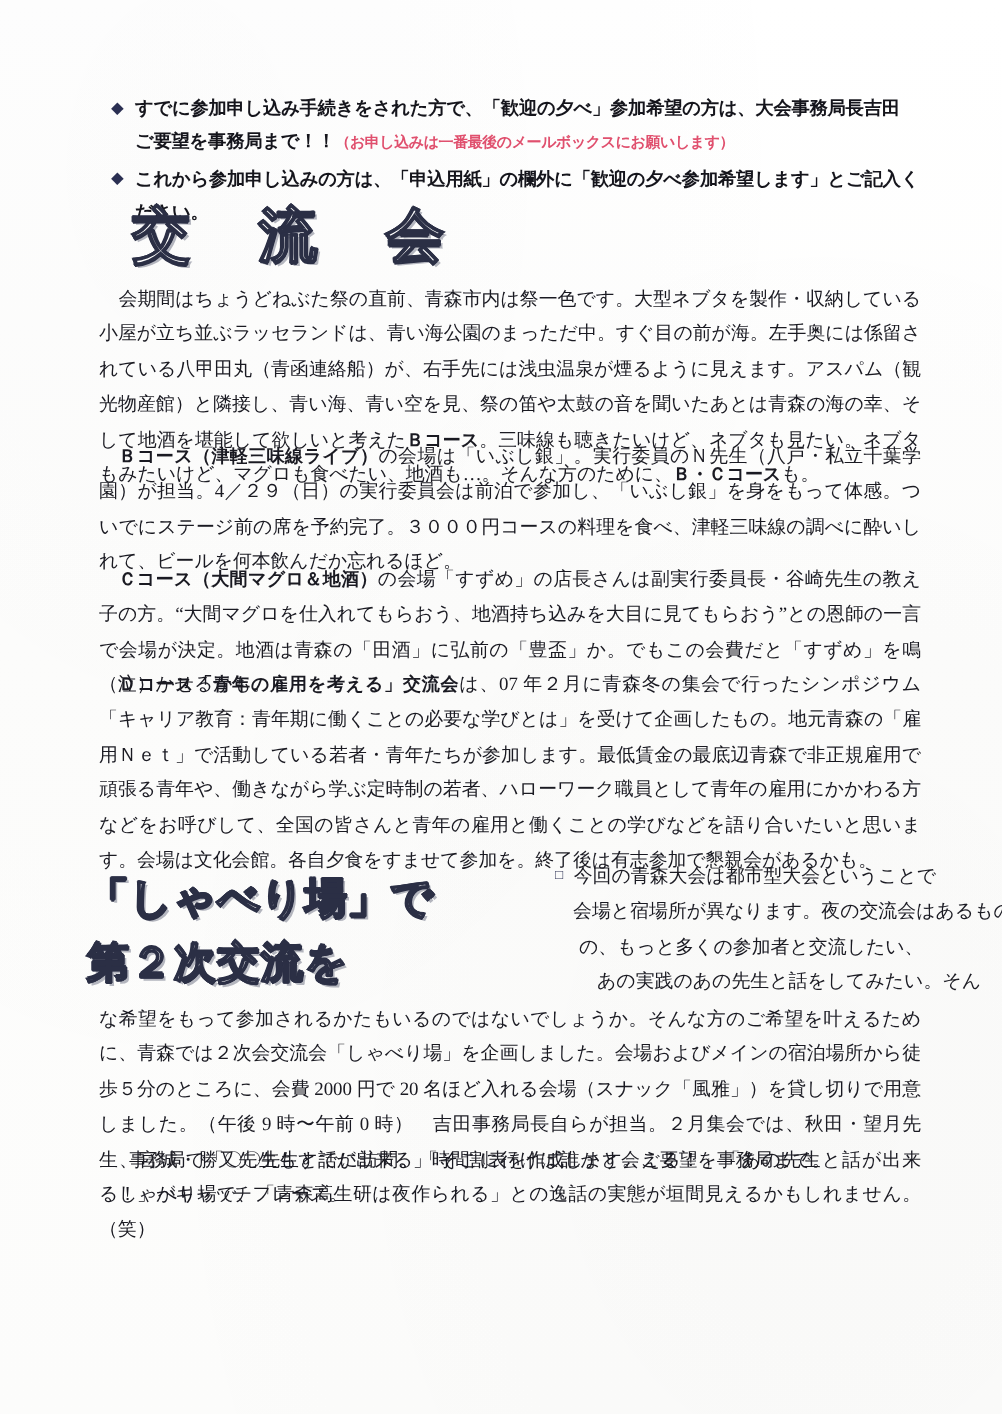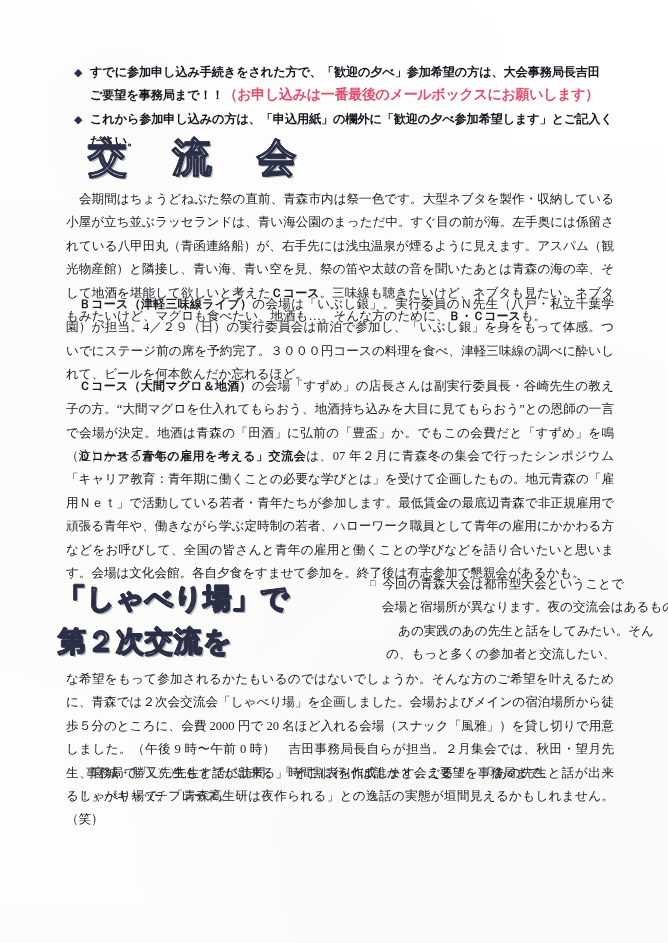--- a/index.html
+++ b/index.html
@@ -63,21 +63,21 @@
     line-height: 21.5px;
     letter-spacing: -0.15px;
     color: #15151c;
   }
   .notice-line2 {
     display: block;
     text-indent: 0;
   }
   .red {
     color: #e0506e;
-    font-size: 14px;
+    font-size: 10px;
     letter-spacing: -0.3px;
   }
 
   
   .outline-title {
     position: absolute;
     font-family: "DejaVu Sans", "Liberation Sans", sans-serif;
     font-weight: bold;
     color: #ffffff;
     white-space: nowrap;
@@ -197,21 +197,21 @@
         <div class="notice-body">
           <span>これから参加申し込みの方は、「申込用紙」の欄外に「歓迎の夕べ参加希望します」とご記入ください。</span>
         </div>
       </div>
 
     </div>
 
     <div class="outline-title" id="title-koryukai">交 流 会</div>
 
     <div class="para" id="para-a">
-      <span class="ind"></span><span>会期間はちょうどねぶた祭の直前、青森市内は祭一色です。大型ネブタを製作・収納している小屋が立ち並ぶラッセランドは、青い海公園のまっただ中。すぐ目の前が海。左手奥には係留されている八甲田丸（青函連絡船）が、右手先には浅虫温泉が煙るように見えます。アスパム（観光物産館）と隣接し、青い海、青い空を見、祭の笛や太鼓の音を聞いたあとは青森の海の幸、そして地酒を堪能して欲しいと考えた</span><span class="b">Ｃコース</span><span>。三味線も聴きたいけど、ネブタも見たい。ネブタもみたいけど、マグロも食べたい、地酒も…。そんな方のために、</span><span class="b">Ｂ・Ｃコース</span><span>も。</span>
+      <span class="ind"></span><span>会期間はちょうどねぶた祭の直前、青森市内は祭一色です。大型ネブタを製作・収納している小屋が立ち並ぶラッセランドは、青い海公園のまっただ中。すぐ目の前が海。左手奥には係留されている八甲田丸（青函連絡船）が、右手先には浅虫温泉が煙るように見えます。アスパム（観光物産館）と隣接し、青い海、青い空を見、祭の笛や太鼓の音を聞いたあとは青森の海の幸、そして地酒を堪能して欲しいと考えた</span><span class="b">Ｂコース</span><span>。三味線も聴きたいけど、ネブタも見たい。ネブタもみたいけど、マグロも食べたい、地酒も…。そんな方のために、</span><span class="b">Ｂ・Ｃコース</span><span>も。</span>
     </div>
 
     <div class="para" id="para-b">
       <span class="ind"></span><span class="b">Ｂコース（津軽三味線ライブ）</span><span>の会場は「いぶし銀」。実行委員のＮ先生（八戸・私立千葉学園）が担当。4／２９（日）の実行委員会は前泊で参加し、「いぶし銀」を身をもって体感。ついでにステージ前の席を予約完了。３０００円コースの料理を食べ、津軽三味線の調べに酔いしれて、ビールを何本飲んだか忘れるほど。</span>
     </div>
 
     <div class="para" id="para-c">
       <span class="ind"></span><span class="b">Ｃコース（大間マグロ＆地酒）</span><span>の会場「すずめ」の店長さんは副実行委員長・谷崎先生の教え子の方。“大間マグロを仕入れてもらおう、地酒持ち込みを大目に見てもらおう”との恩師の一言で会場が決定。地酒は青森の「田酒」に弘前の「豊盃」か。でもこの会費だと「すずめ」を鳴（泣）かせるかも。</span>
     </div>
 
@@ -225,22 +225,22 @@
 
     <div class="outline-title" id="title-shaberiba">
       <span>「しゃべり場」で</span>
       <span class="l2">第２次交流を</span>
     </div>
 
     <div id="wrap-block">
       <div class="heading-spacer"></div>
       <span class="wl wl1"><span class="sq-bullet">□</span><span>今回の青森大会は都市型大会ということで</span></span>
       <span class="wl wl2">会場と宿場所が異なります。夜の交流会はあるもの</span>
+      <span class="wl wl3">の、もっと多くの参加者と交流したい、</span>
       <span class="wl wl4">あの実践のあの先生と話をしてみたい。そん</span>
-      <span class="wl wl3">の、もっと多くの参加者と交流したい、</span>
     </div>
 
     <div class="para nowrap-just" id="para-f">
       <span>な希望をもって参加されるかたもいるのではないでしょうか。そんな方のご希望を叶えるために、青森では２次会交流会「しゃべり場」を企画しました。会場およびメインの宿泊場所から徒歩５分のところに、会費 2000 円で 20 名ほど入れる会場（スナック「風雅」）を貸し切りで用意しました。（午後 9 時〜午前 0 時）　吉田事務局長自らが担当。２月集会では、秋田・望月先生、宮城・勝又先生もすでに訪問。「そこに行けば誰かと会える！」「あの先生と話が出来る！」がキャッチフレーズ。</span>
     </div>
 
     <div class="para" id="para-g">
       <span>事務局で「〇〇先生と話が出来る」時間割表を作成します。ご要望を事務局まで。</span>
     </div>
 

